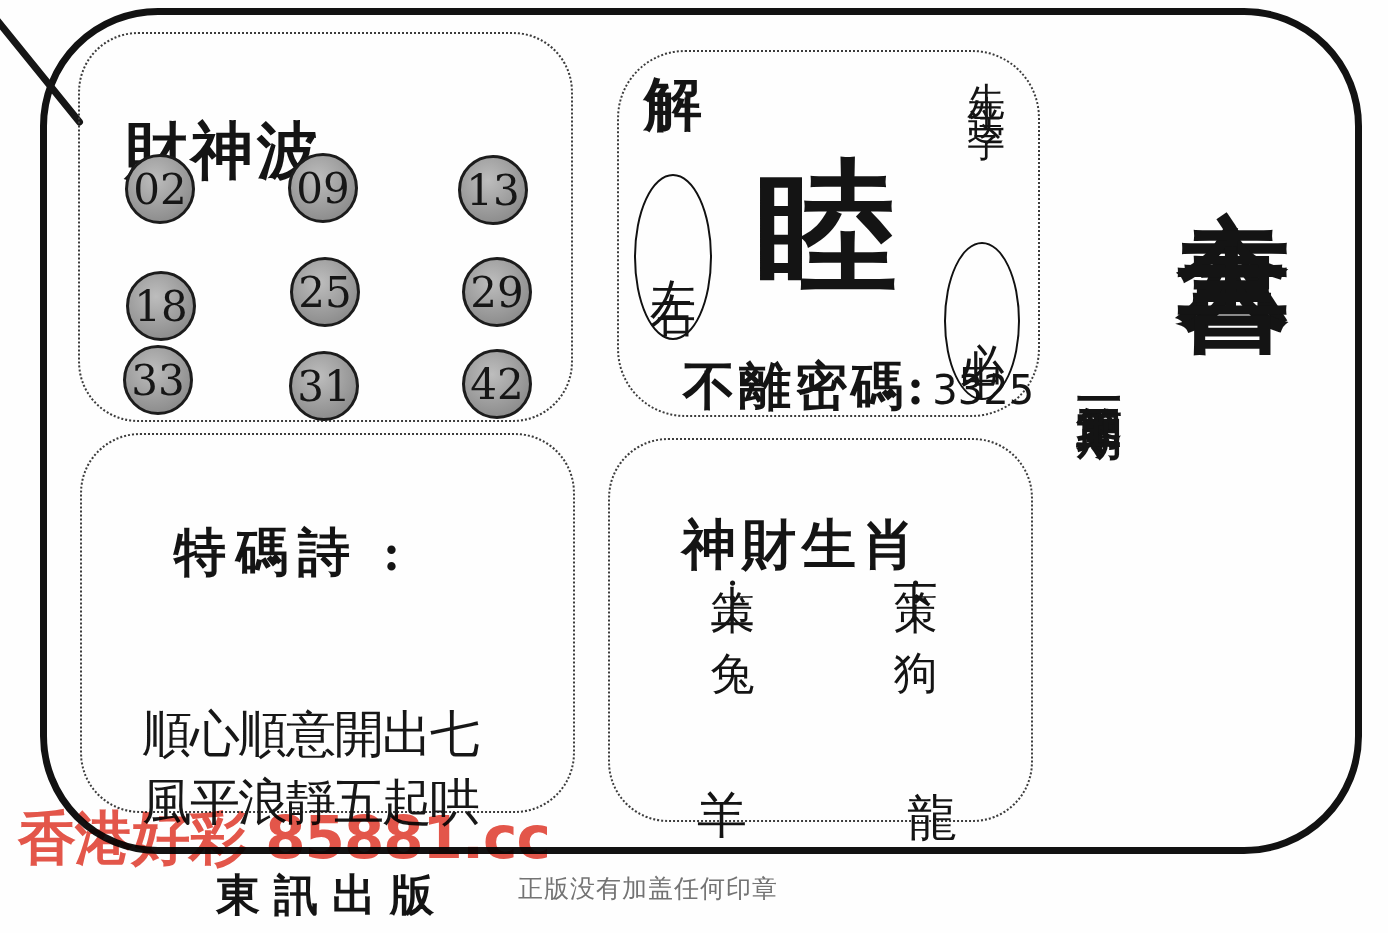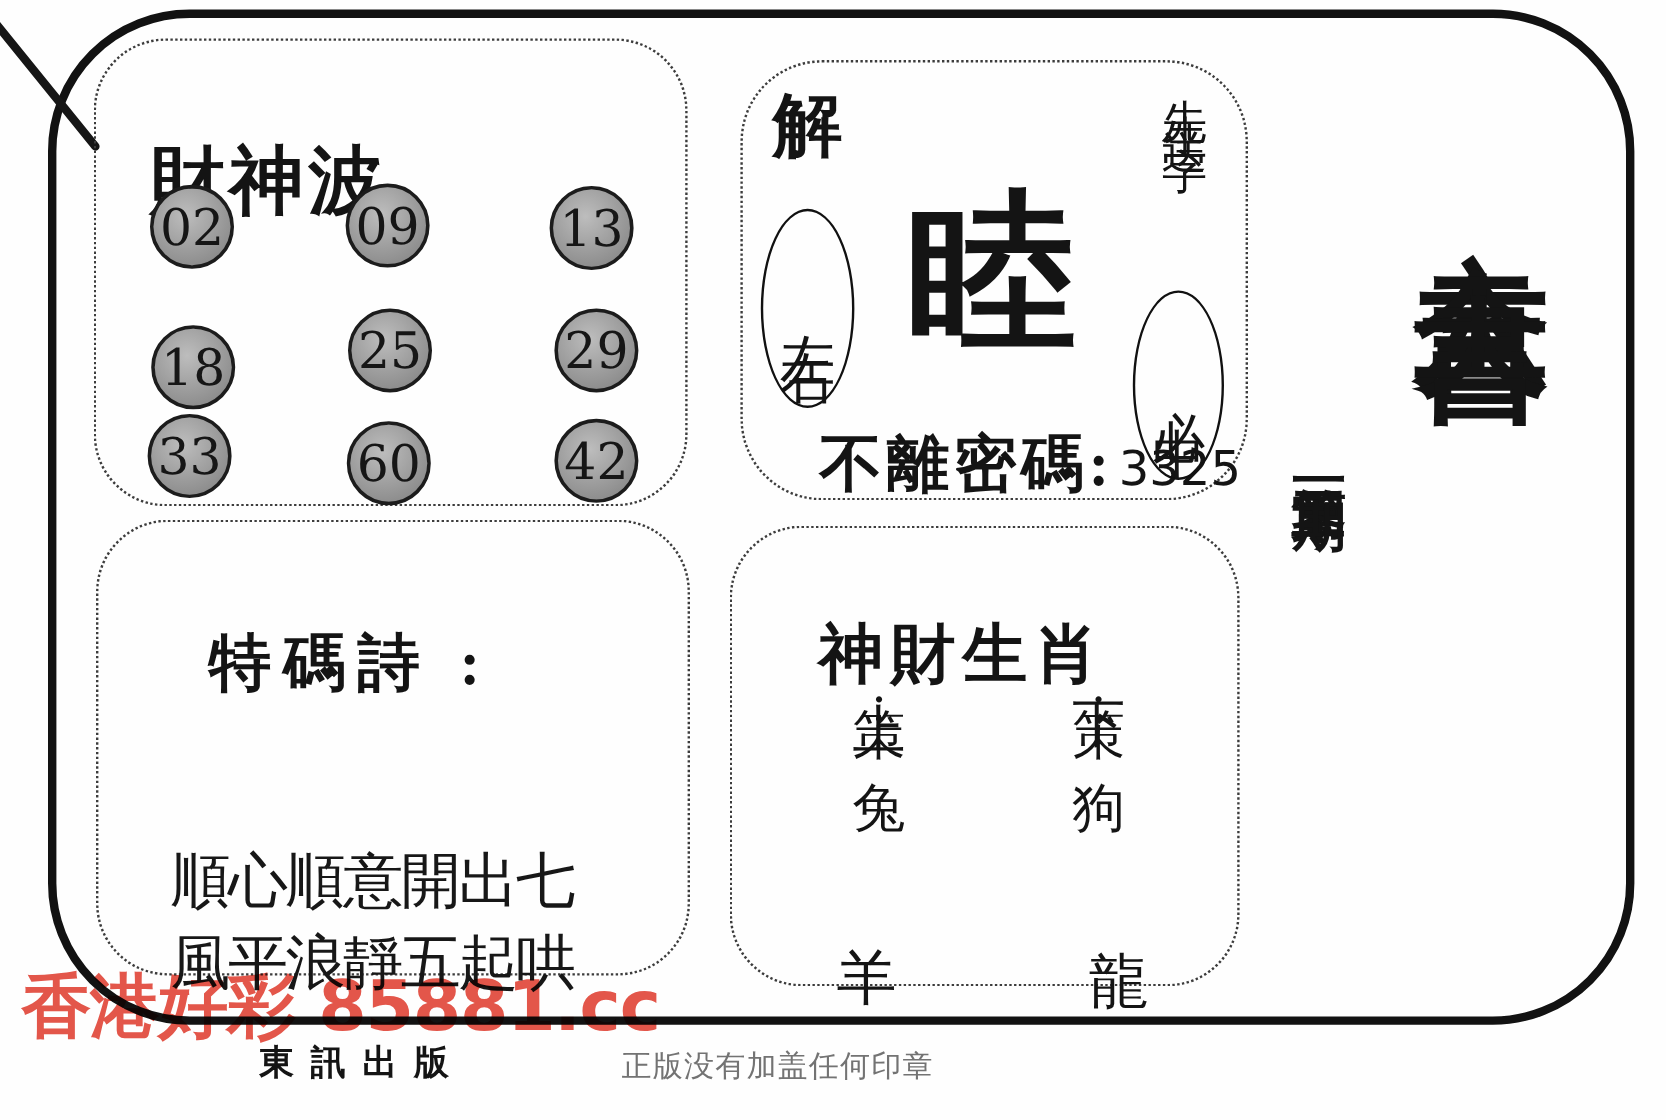--- a/index.html
+++ b/index.html
@@ -101,21 +101,21 @@
     left:1077px;top:370px;font-size:46px;font-weight:700;
     font-family:"DejaVu Sans","Liberation Sans",sans-serif;
     letter-spacing:2px;
   }
   .masthead{
     left:1178px;top:118px;font-size:112px;font-weight:600;
     letter-spacing:12px;
   }
 
   
-  .publisher{left:216px;top:866px;font-size:29px;font-weight:600;letter-spacing:14px;white-space:nowrap;}
+  .publisher{left:216px;top:866px;font-size:44px;font-weight:600;letter-spacing:14px;white-space:nowrap;}
   .seal-note{left:518px;top:872px;font-size:25px;color:#737373;letter-spacing:1px;white-space:nowrap;}
   .watermark{
     left:18px;top:800px;font-size:58px;font-weight:800;
     font-family:"DejaVu Sans","Liberation Sans",sans-serif;
     color:var(--red);letter-spacing:-1px;white-space:nowrap;
     mix-blend-mode:multiply;z-index:10;
   }
 </style>
 </head>
 <body>
@@ -140,21 +140,21 @@
   <div class="abs ball b4">
       <span>25</span>
     </div>
   <div class="abs ball b5">
       <span>29</span>
     </div>
   <div class="abs ball b6">
       <span>33</span>
     </div>
   <div class="abs ball b7">
-      <span>60</span>
+      <span>31</span>
     </div>
   <div class="abs ball b8">
       <span>42</span>
     </div>
 </section>
 
 <section class="abs dotbox box-jie">
   <div class="abs jie-char">解</div>
   <div class="abs oval oval-lr">
     <span class="vtext">左右</span>

